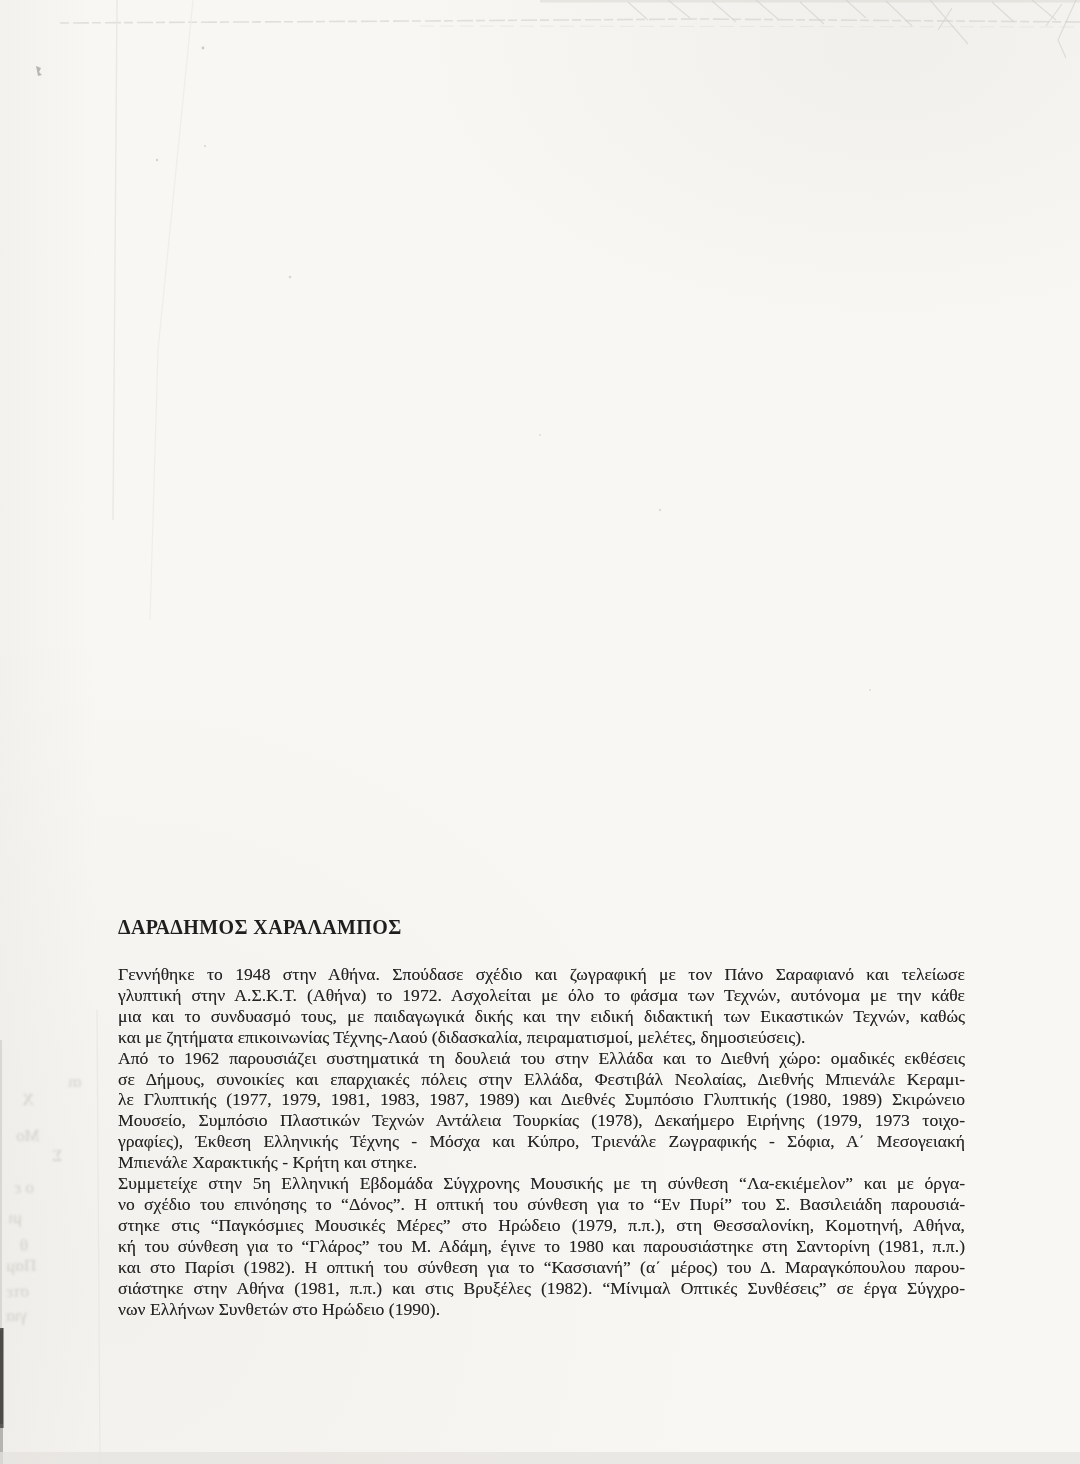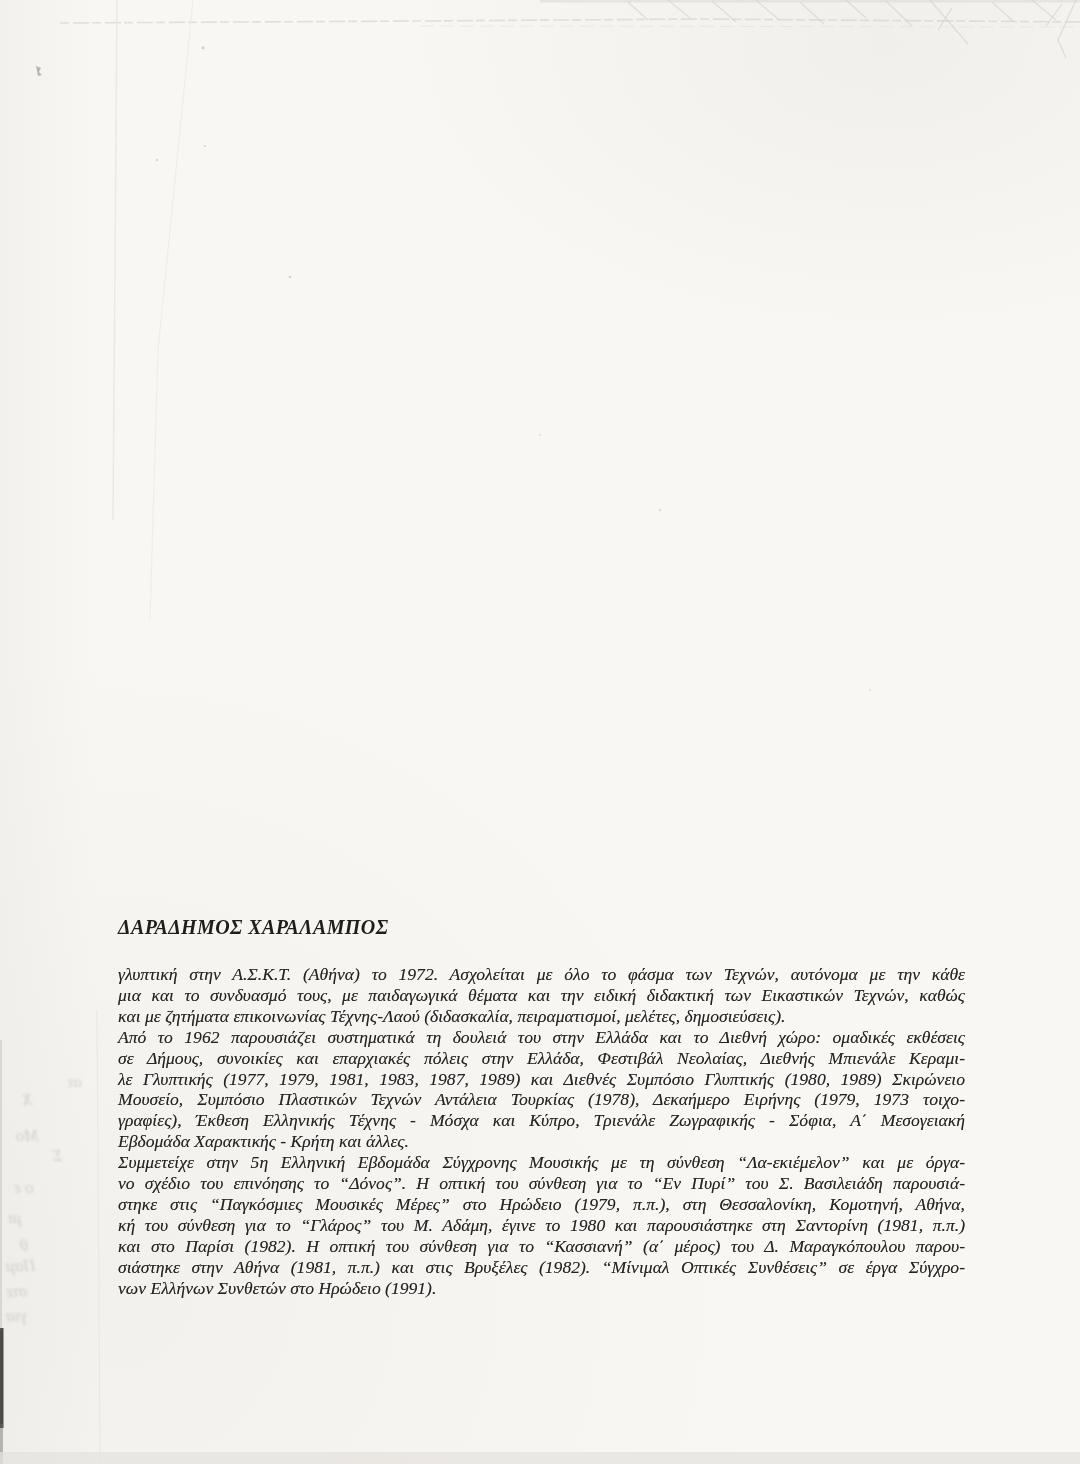--- a/index.html
+++ b/index.html
@@ -9,21 +9,20 @@
     position: relative;
     width: 1080px;
     height: 1464px;
     overflow: hidden;
     background:
       radial-gradient(ellipse 700px 420px at 82% 3%, rgba(222,219,212,0.28), transparent 70%),
       radial-gradient(ellipse 900px 900px at 10% 88%, rgba(229,226,219,0.30), transparent 72%),
       linear-gradient(90deg, #f2f1ee 0px, #f8f7f4 95px),
       linear-gradient(0deg, #efeeea 0px, #f8f7f4 30px),
       #f8f7f4;
-    font-style: italic;
   }
 
   .artifact-layer {
     position: absolute;
     left: 0; top: 0;
     width: 1080px; height: 1464px;
     pointer-events: none;
   }
 
   .heading {
@@ -127,31 +126,32 @@
       <span class="bleed-mark" style="left: 8px; top: 1208px;">μι</span>
       <span class="bleed-mark" style="left: 20px; top: 1236px;">θ</span>
       <span class="bleed-mark" style="left: 6px; top: 1256px;">Παμ</span>
       <span class="bleed-mark" style="left: 6px; top: 1282px;">στε</span>
       <span class="bleed-mark" style="left: 6px; top: 1306px;">για</span>
     </div>
 
   <div class="heading">ΔΑΡΑΔΗΜΟΣ ΧΑΡΑΛΑΜΠΟΣ</div>
 
   <div class="body-text" id="body-text">
+      <div class="text-line">Γεννήθηκε το 1948 στην Αθήνα. Σπούδασε σχέδιο και ζωγραφική με τον Πάνο Σαραφιανό και τελείωσε</div>
       <div class="text-line">γλυπτική στην Α.Σ.Κ.Τ. (Αθήνα) το 1972. Ασχολείται με όλο το φάσμα των Τεχνών, αυτόνομα με την κάθε</div>
-      <div class="text-line">μια και το συνδυασμό τους, με παιδαγωγικά θέματα και την ειδική διδακτική των Εικαστικών Τεχνών, καθώς</div>
+      <div class="text-line">μια και το συνδυασμό τους, με παιδαγωγικά δικής και την ειδική διδακτική των Εικαστικών Τεχνών, καθώς</div>
       <div class="text-line para-end">και με ζητήματα επικοινωνίας Τέχνης-Λαού (διδασκαλία, πειραματισμοί, μελέτες, δημοσιεύσεις).</div>
       <div class="text-line">Από το 1962 παρουσιάζει συστηματικά τη δουλειά του στην Ελλάδα και το Διεθνή χώρο: ομαδικές εκθέσεις</div>
       <div class="text-line">σε Δήμους, συνοικίες και επαρχιακές πόλεις στην Ελλάδα, Φεστιβάλ Νεολαίας, Διεθνής Μπιενάλε Κεραμι-</div>
       <div class="text-line">λε Γλυπτικής (1977, 1979, 1981, 1983, 1987, 1989) και Διεθνές Συμπόσιο Γλυπτικής (1980, 1989) Σκιρώνειο</div>
       <div class="text-line">Μουσείο, Συμπόσιο Πλαστικών Τεχνών Αντάλεια Τουρκίας (1978), Δεκαήμερο Ειρήνης (1979, 1973 τοιχο-</div>
       <div class="text-line">γραφίες), Έκθεση Ελληνικής Τέχνης - Μόσχα και Κύπρο, Τριενάλε Ζωγραφικής - Σόφια, Α΄ Μεσογειακή</div>
-      <div class="text-line para-end">Εβδομάδα Χαρακτικής - Κρήτη και άλλες.</div>
+      <div class="text-line para-end">Μπιενάλε Χαρακτικής - Κρήτη και στηκε.</div>
       <div class="text-line">Συμμετείχε στην 5η Ελληνική Εβδομάδα Σύγχρονης Μουσικής με τη σύνθεση “Λα-εκιέμελον” και με όργα-</div>
       <div class="text-line">νο σχέδιο του επινόησης το “Δόνος”. Η οπτική του σύνθεση για το “Εν Πυρί” του Σ. Βασιλειάδη παρουσιά-</div>
       <div class="text-line">στηκε στις “Παγκόσμιες Μουσικές Μέρες” στο Ηρώδειο (1979, π.π.), στη Θεσσαλονίκη, Κομοτηνή, Αθήνα,</div>
       <div class="text-line">κή του σύνθεση για το “Γλάρος” του Μ. Αδάμη, έγινε το 1980 και παρουσιάστηκε στη Σαντορίνη (1981, π.π.)</div>
       <div class="text-line">και στο Παρίσι (1982). Η οπτική του σύνθεση για το “Κασσιανή” (α΄ μέρος) του Δ. Μαραγκόπουλου παρου-</div>
       <div class="text-line">σιάστηκε στην Αθήνα (1981, π.π.) και στις Βρυξέλες (1982). “Μίνιμαλ Οπτικές Συνθέσεις” σε έργα Σύγχρο-</div>
-      <div class="text-line para-end">νων Ελλήνων Συνθετών στο Ηρώδειο (1991).</div>
+      <div class="text-line para-end">νων Ελλήνων Συνθετών στο Ηρώδειο (1990).</div>
     </div>
 
 </div>
 
 </body></html>

